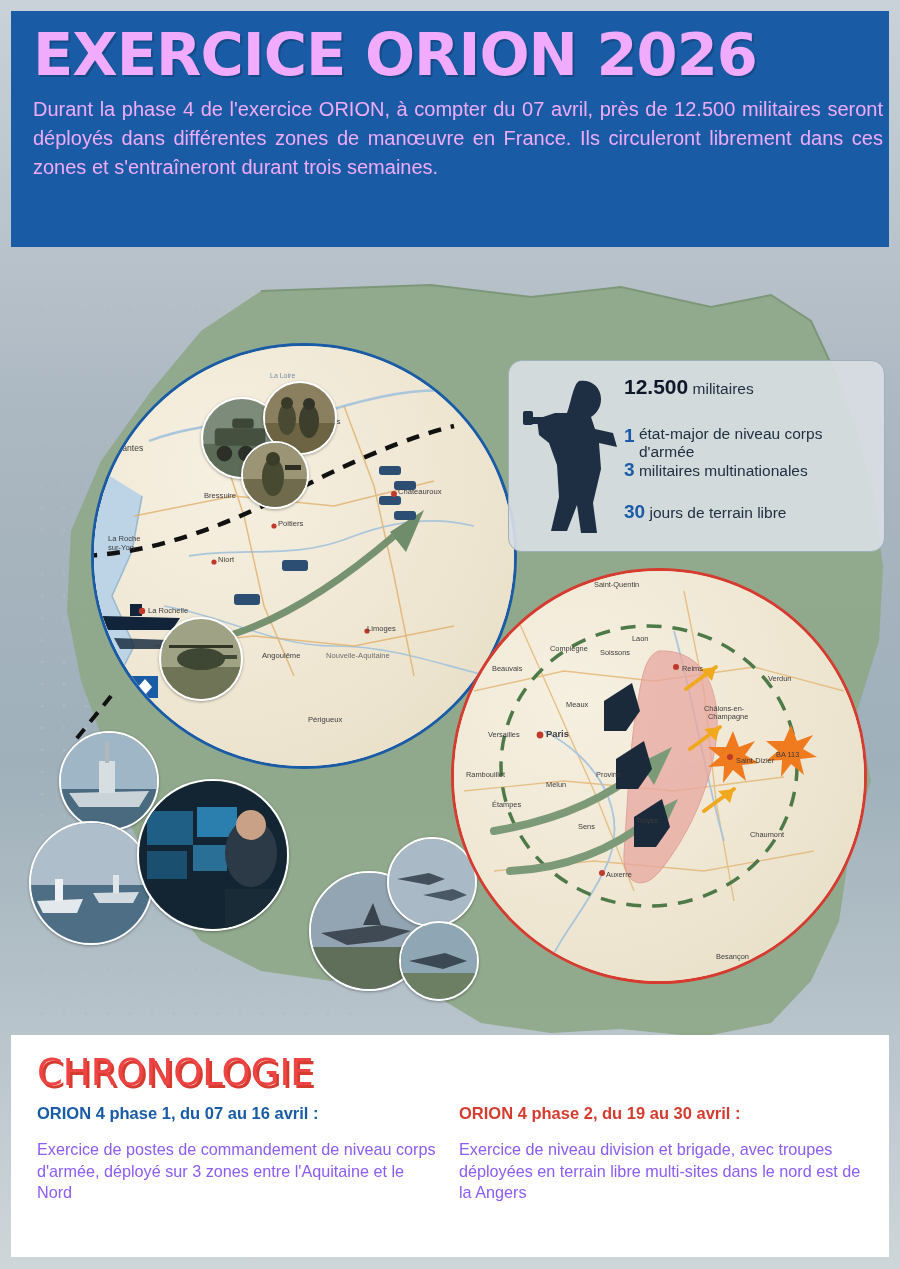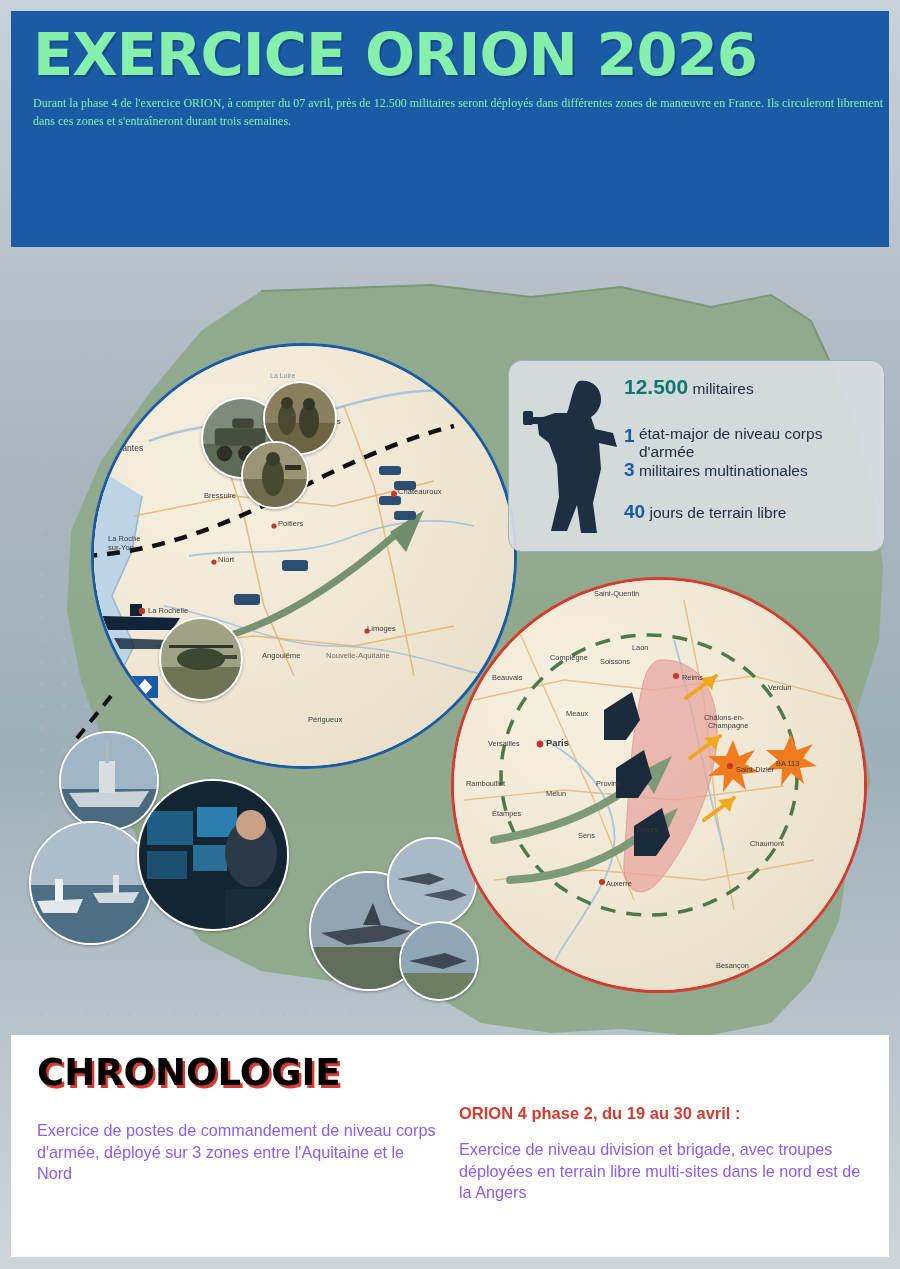--- a/index.html
+++ b/index.html
@@ -14,37 +14,37 @@
     position:absolute;inset:0;
     background:
       linear-gradient(180deg,#c9d2d8 0%,#aab6c0 35%,#9fb0ba 60%,#cfd6da 100%);
   }
   
   .header{
     position:absolute;left:11px;top:11px;width:878px;height:236px;
     background:#1a5ba6;
     box-sizing:border-box;
     padding:14px 6px 10px 22px;
-    color:#86efac;
+    color:#f0abfc;
   }
   .header h1{
     margin:0 0 10px 0;
     font-size:59px;
     line-height:1.02;
     letter-spacing:-1px;
     font-weight:bold;
     text-shadow:2px 2px 0 rgba(0,0,0,.18);
     font-family:"DejaVu Sans", sans-serif;
   }
   .header p{
     margin:0 0 14px 0;
-    font-size:12px;
+    font-size:20px;
     line-height:1.45;
     text-align:justify;
-    font-family:Liberation Serif, serif;
+    font-family:Liberation Sans, sans-serif;
   }
   
   .canvas{
     position:absolute;left:11px;top:281px;width:878px;height:760px;
     overflow:hidden;
   }
   .dotgrid{
     position:absolute;left:20px;top:18px;width:300px;height:640px;
     background-image:radial-gradient(#b0bac2 1.5px, transparent 1.6px);
     background-size:22px 22px;
@@ -60,21 +60,21 @@
     position:absolute;left:0;top:0;width:878px;height:760px;
   }
   
   .circ{position:absolute;border-radius:50%;overflow:hidden;}
   .circ-main-left{
     left:80px;top:62px;width:420px;height:420px;
     border:3px solid #1a5ba6;
     background:#f2ead9;
   }
   .circ-main-right{
-    left:440px;top:296px;width:410px;height:410px;
+    left:440px;top:287px;width:410px;height:410px;
     border:3px solid #d63b2f;
     background:#f2ead9;
   }
   .maptex{
     position:absolute;inset:0;
     background:
       radial-gradient(circle at 30% 30%, #f6f0e1 0%, #efe6d2 55%, #e6dcc4 100%);
   }
   .maprivers{position:absolute;inset:0;}
   
@@ -89,35 +89,35 @@
   .panel{
     position:absolute;left:497px;top:79px;width:375px;height:190px;
     background:rgba(216,222,226,.93);
     border:1px solid #9fb0ba;
     border-radius:14px;
   }
   .panel .row{
     position:absolute;left:115px;color:#203040;font-size:15.5px;
     white-space:nowrap;
   }
-  .panel .big{color:#0f766e;font-weight:bold;font-size:21px;text-align:right;}
+  .panel .big{color:#0f172a;font-weight:bold;font-size:21px;text-align:right;}
   .panel .big2{color:#1a5ba6;font-weight:bold;font-size:19px;}
   .soldier{position:absolute;left:12px;top:12px;width:105px;height:165px;}
   
   .chrono{
     position:absolute;left:11px;top:1035px;width:878px;height:222px;
     background:#ffffff;
     box-sizing:border-box;
     padding:16px 26px 10px 26px;
   }
   .chrono h2{
     margin:0 0 10px 0;
     font-size:37px;
-    font-weight:bold;
-    color:#000000;
+    font-weight:normal;
+    color:#ef4444;
     letter-spacing:0px;
     text-shadow:2.5px 2.5px 0 #d63b2f;
     font-family:"DejaVu Sans", sans-serif;
   }
   .cols{display:flex;gap:18px;}
   .col{width:50%;}
   .col .ttl{font-size:16.5px;font-weight:bold;margin:0 0 2px 0;}
   .col.left .ttl{color:#1a5ba6;}
   .col.right .ttl{color:#d63b2f;}
   .col .bdy{font-size:16.2px;line-height:1.33;color:#8b5cf6;}
@@ -415,30 +415,31 @@
       </div>
       <div class="row" style="top:64px;">
         <span class="big2">1</span>
         <span style="display:inline-block;white-space:normal;width:210px;vertical-align:top;line-height:1.15">état-major de niveau corps d'armée</span>
       </div>
       <div class="row" style="top:98px;">
         <span class="big2">3</span>
         <span>militaires multinationales</span>
       </div>
       <div class="row" style="top:140px;">
-        <span class="big2">40</span>
+        <span class="big2">30</span>
         <span>jours de terrain libre</span>
       </div>
     </div>
   </div>
 
   <div class="chrono">
     <h2>CHRONOLOGIE</h2>
     <div class="cols">
       <div class="col left">
+        <p class="ttl">ORION 4 phase 1, du 07 au 16 avril :</p>
         <p class="bdy">Exercice de postes de commandement de niveau corps d'armée, déployé sur 3 zones entre l'Aquitaine et le Nord</p>
       </div>
       <div class="col right">
         <p class="ttl">ORION 4 phase 2, du 19 au 30 avril :</p>
         <p class="bdy">Exercice de niveau division et brigade, avec troupes déployées en terrain libre multi-sites dans le nord est de la Angers</p>
       </div>
     </div>
   </div>
 </div>
 

